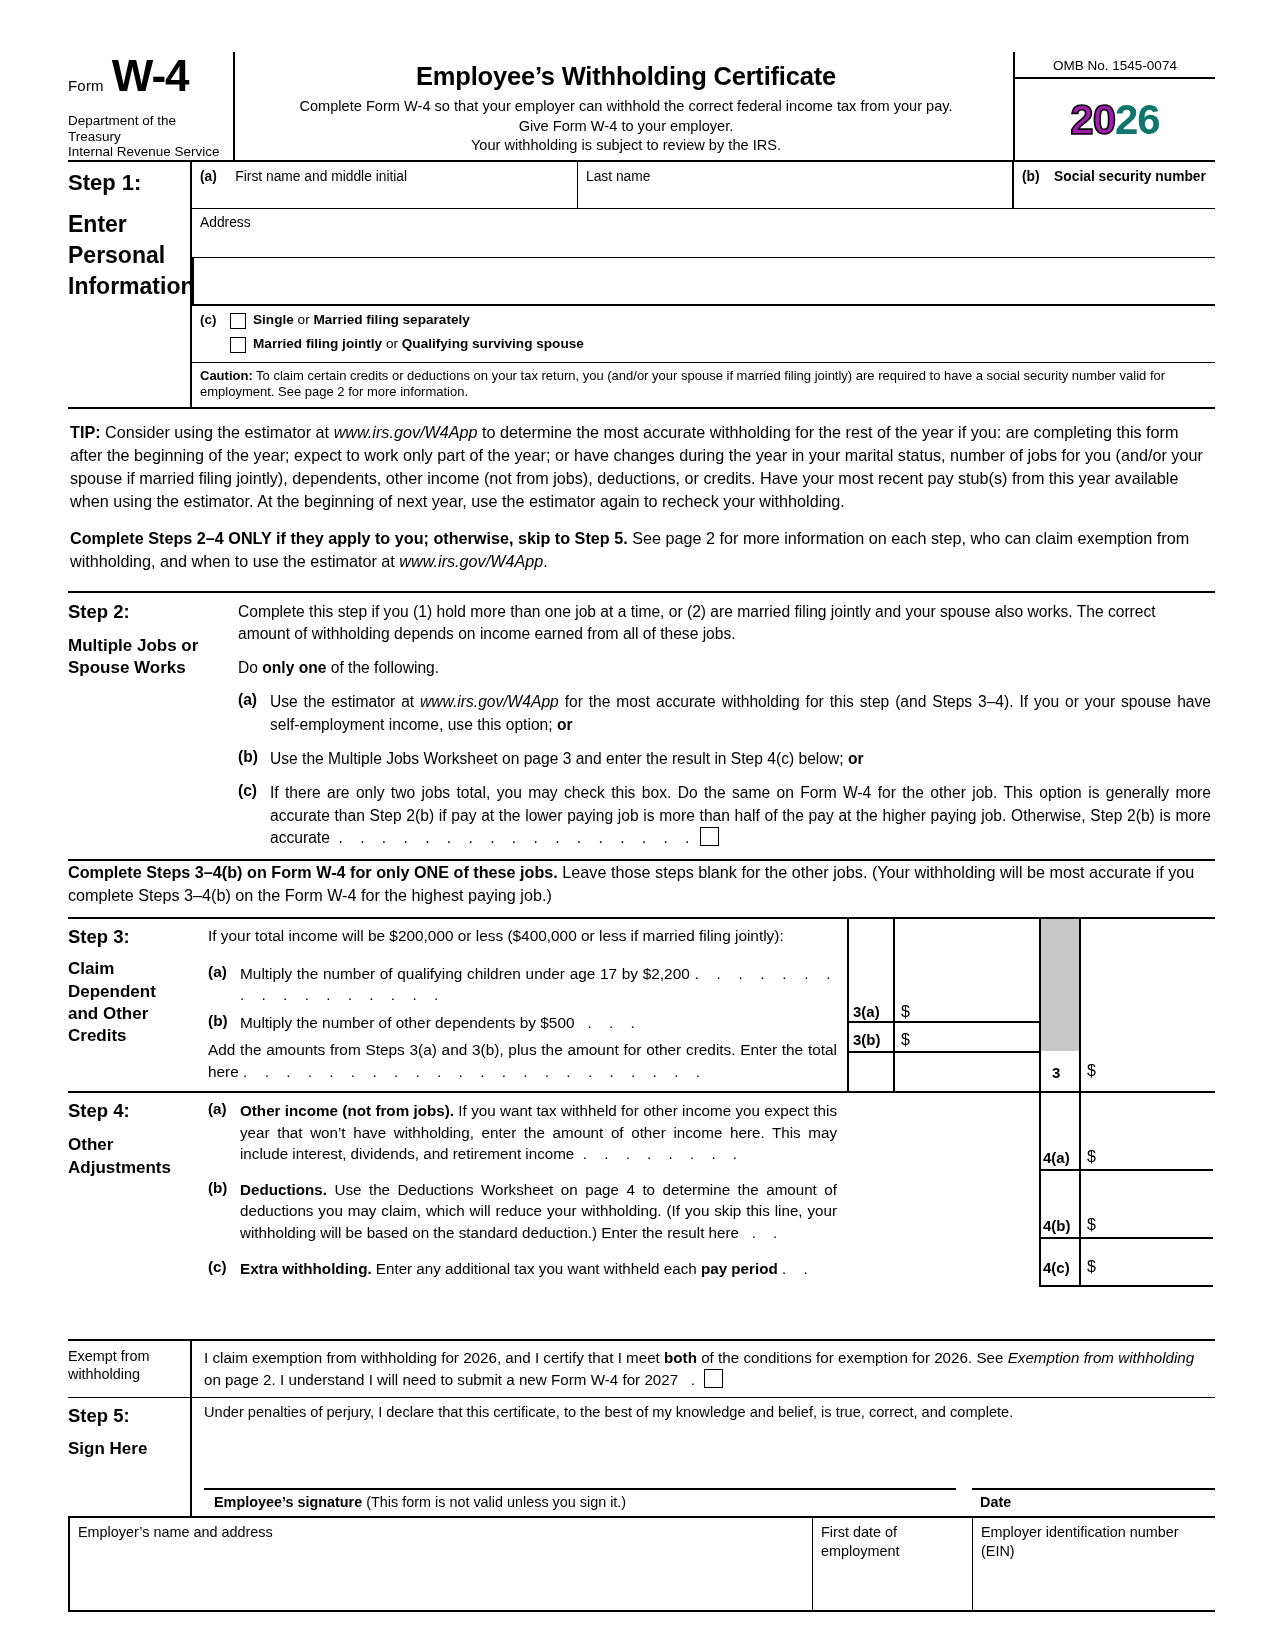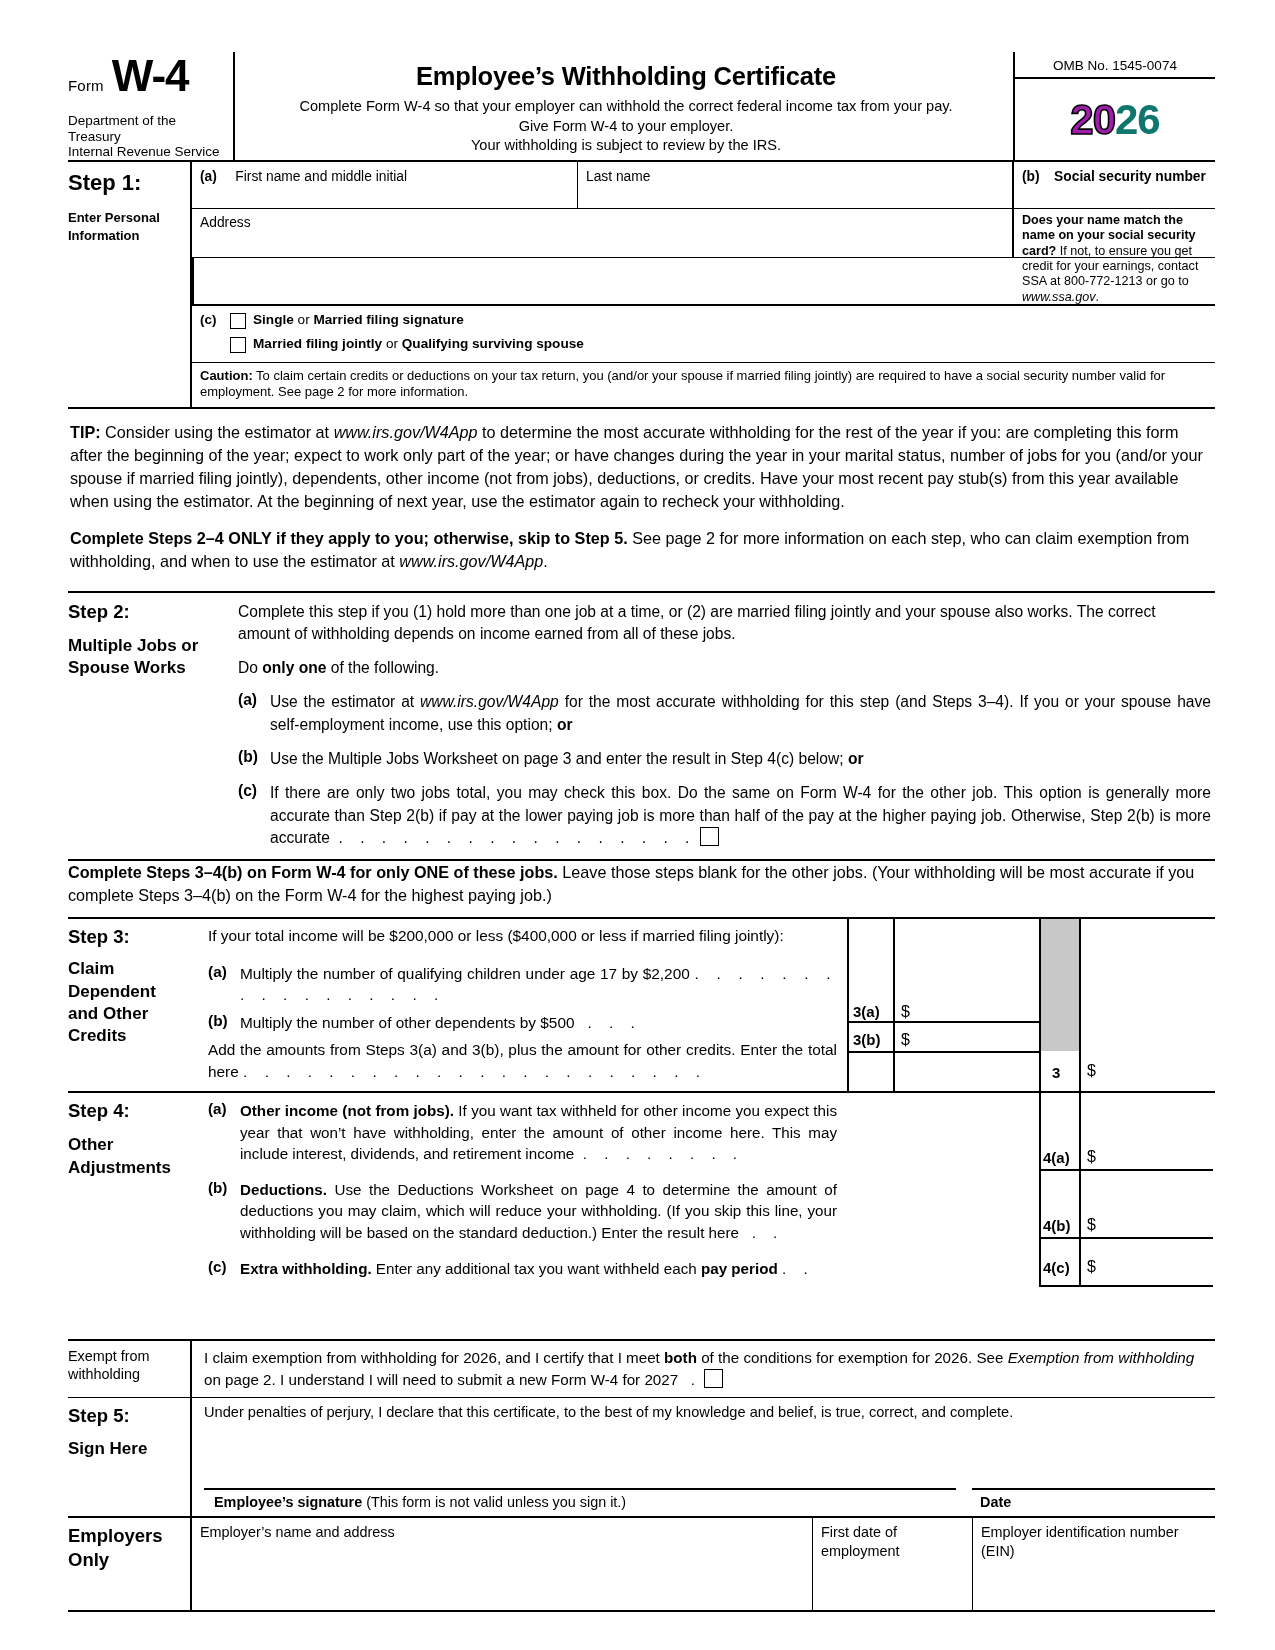--- a/index.html
+++ b/index.html
@@ -103,21 +103,21 @@
 
   
   .s1wrap { display: flex; border-top: 2px solid #000; border-bottom: 2px solid #000; }
   .s1-left {
     width: 122px;
     flex: 0 0 122px;
     padding: 8px 6px 8px 0;
     box-sizing: border-box;
   }
   .s1-left .l1 { font-size: 22px; font-weight: bold; }
-  .s1-left .l2 { font-size: 13px; font-weight: bold; line-height: 1.35; margin-top: 13px;}
+  .s1-left .l2 { font-size: 23px; font-weight: bold; line-height: 1.35; margin-top: 13px;}
   .s1-right { flex: 1; border-left: 2px solid #000; }
   .nameRow { display: flex; height: 46px; border-bottom: 1px solid #000; }
   .cellFirst { flex: 1 1 auto; width: 350px; padding: 5px 8px; box-sizing: border-box; }
   .cellLast { flex: 1 1 auto; width: 400px; border-left: 1px solid #000; padding: 5px 8px; box-sizing: border-box; }
   .cellSSN { flex: 0 0 203px; border-left: 2px solid #000; padding: 5px 8px; box-sizing: border-box; }
   .lbl { font-size: 13.8px; }
   .lblBold { font-size: 13.8px; font-weight: bold; }
   .addrRow { display: flex; height: 48px; border-bottom: 1px solid #000; }
   .addrCell { flex: 1; padding: 4px 8px; box-sizing: border-box; }
   .ssnNote {
@@ -310,34 +310,31 @@
         <div class="cellSSN">
           <span class="lblBold">(b)</span>
           <span class="lblBold" style="margin-left:10px">Social security number</span>
         </div>
       </div>
 
       <div class="addrRow">
         <div class="addrCell">
           <span class="lbl">Address</span>
         </div>
-        <div class="ssnNote">
-          <b>Does your name match the name on your social security card?</b><span> If not, to ensure you get credit for your earnings, contact SSA at 800-772-1213 or go to </span><i>www.ssa.gov</i><span>.</span>
-        </div>
       </div>
 
       <div class="cityRow">
         <div class="ssnNote" style="border-top:0"></div>
       </div>
 
       <div class="cRow">
         <div class="cLine">
           <span class="cTag">(c)</span>
           <span class="cbox"></span>
-          <span class="cTxt"><b>Single</b><span> or </span><b>Married filing signature</b></span>
+          <span class="cTxt"><b>Single</b><span> or </span><b>Married filing separately</b></span>
         </div>
         <div class="cLine">
           <span class="cTag"></span>
           <span class="cbox"></span>
           <span class="cTxt"><b>Married filing jointly</b><span> or </span><b>Qualifying surviving spouse</b></span>
         </div>
       </div>
 
       <div class="caution">
         <b>Caution:</b><span> To claim certain credits or deductions on your tax return, you (and/or your spouse if married filing jointly) are required to have a social security number valid for employment. See page 2 for more information.</span>
@@ -490,24 +487,20 @@
           <span class="sigtxt"><b>Employee’s signature</b><span> (This form is not valid unless you sign it.)</span></span>
         </div>
         <div class="sigB">
           <span class="sigtxt"><b>Date</b></span>
         </div>
       </div>
     </div>
   </div>
 
   <div class="emp">
-    <div class="emp-left">
-      <div class="t1">Employers</div>
-      <div class="t1">Only</div>
-    </div>
     <div class="emp-name">
       <span class="emp-lbl">Employer’s name and address</span>
     </div>
     <div class="emp-first">
       <span class="emp-lbl">First date of employment</span>
     </div>
     <div class="emp-ein">
       <span class="emp-lbl">Employer identification number (EIN)</span>
     </div>
   </div>

